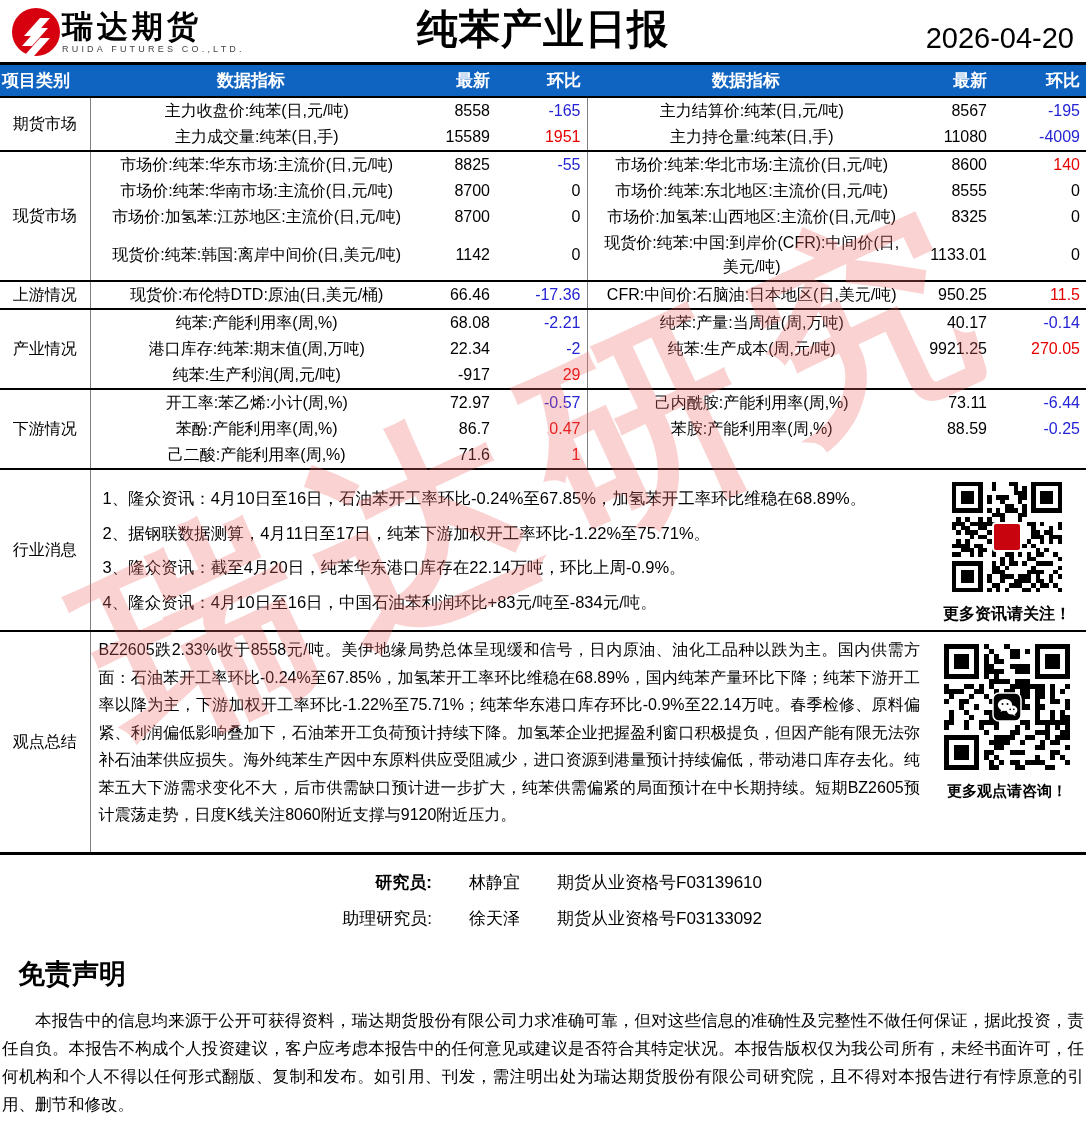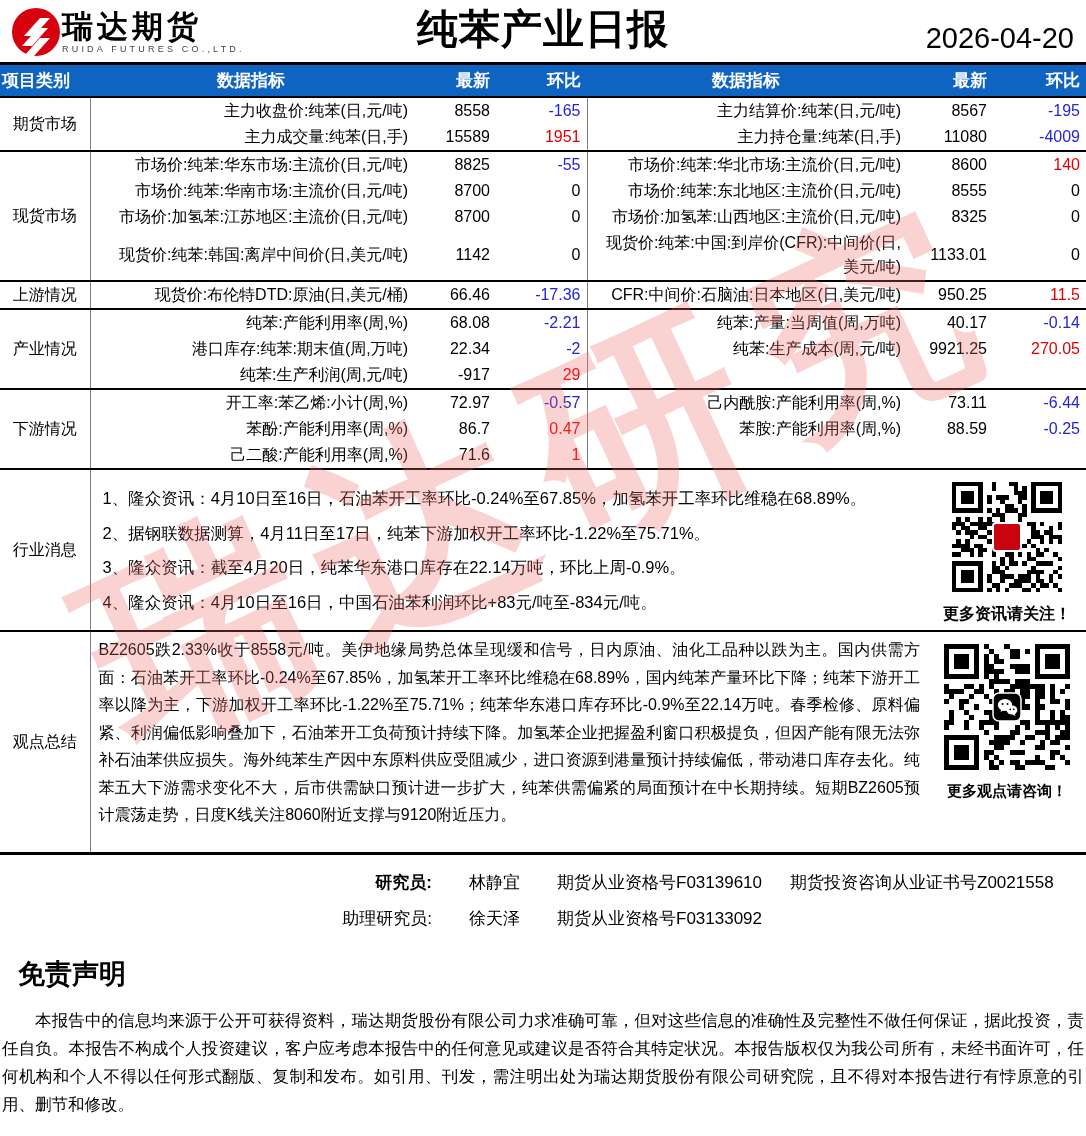--- a/index.html
+++ b/index.html
@@ -18,21 +18,21 @@
 
   
   table{border-collapse:collapse;width:1086px;table-layout:fixed;font-size:16px;}
   thead th{background:var(--hdr,#0f63c1);color:#fff;font-weight:bold;font-size:17px;padding:4px 0;border-top:3px solid #000;}
   th.h-cat{text-align:left;padding-left:2px;}
   th.h-ind{text-align:center;}
   th.h-num{text-align:right;padding-right:14px;}
   th.h-chg{text-align:right;padding-right:6px;}
   tbody td{padding:1px 4px;vertical-align:middle;line-height:1.5;}
   td.cat{text-align:center;border-right:1px solid #808080;}
-  td.ind{text-align:right;padding-left:15px;}
+  td.ind{text-align:center;padding-left:15px;}
   td.num{text-align:right;padding-right:14px;}
   td.chg{text-align:right;padding-right:6px;}
   td.chg.mid{border-right:1px solid #808080;}
   tr.section-start td{border-top:2.5px solid #000;}
   tr.last td{border-bottom:3px solid #000;}
   .pos{color:var(--pos,#e60000);}
   .neg{color:var(--neg,#2424d4);}
   .zero{color:#000;}
 
   
@@ -669,21 +669,20 @@
           </td>
         </tr>
       </tbody>
   </table>
 
   <div class="staff">
     <div class="staff-row">
       <span class="staff-label bold">研究员:</span>
       <span class="staff-name">林静宜</span>
       <span class="staff-cert">期货从业资格号F03139610</span>
-      <span class="staff-cert">期货投资咨询从业证书号Z0021558</span>
     </div>
     <div class="staff-row">
       <span class="staff-label">助理研究员:</span>
       <span class="staff-name">徐天泽</span>
       <span class="staff-cert">期货从业资格号F03133092</span>
     </div>
   </div>
 
   <div class="disc-title">免责声明</div>
   <div class="disc-body">本报告中的信息均来源于公开可获得资料，瑞达期货股份有限公司力求准确可靠，但对这些信息的准确性及完整性不做任何保证，据此投资，责任自负。本报告不构成个人投资建议，客户应考虑本报告中的任何意见或建议是否符合其特定状况。本报告版权仅为我公司所有，未经书面许可，任何机构和个人不得以任何形式翻版、复制和发布。如引用、刊发，需注明出处为瑞达期货股份有限公司研究院，且不得对本报告进行有悖原意的引用、删节和修改。</div>

